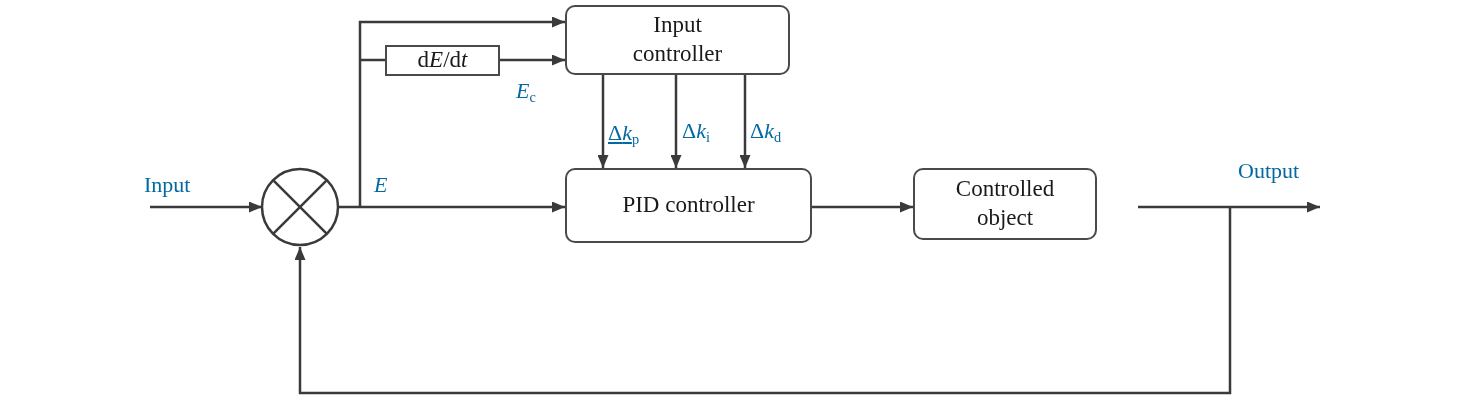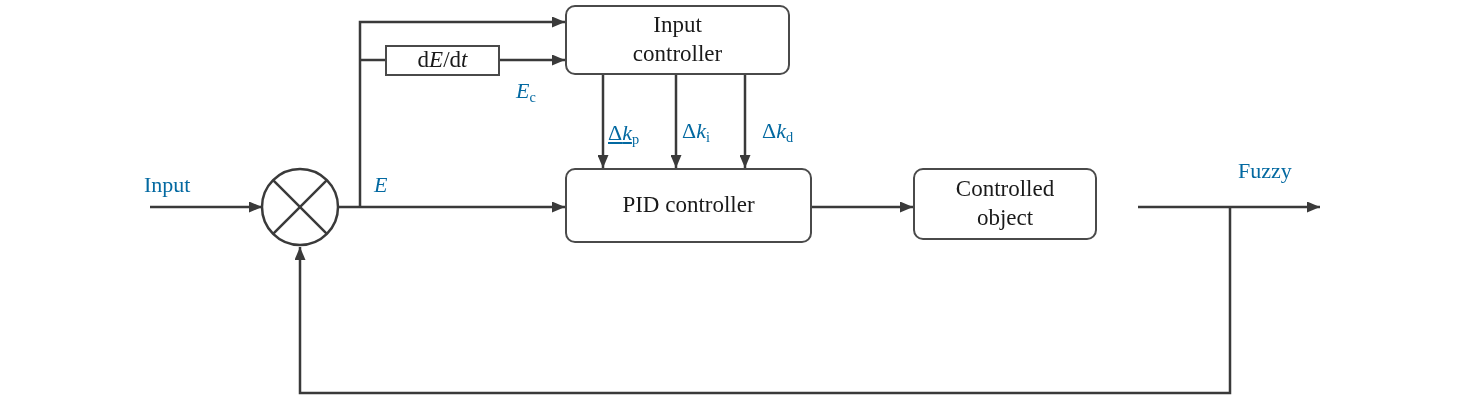--- a/index.html
+++ b/index.html
@@ -51,21 +51,21 @@
   #fuzzy-box   { left: 565px; top: 5px;   width: 225px; height: 70px; }
   #dedt-box    { left: 385px; top: 45px;  width: 115px; height: 31px; font-size: 23px; }
   #pid-box     { left: 565px; top: 168px; width: 247px; height: 75px; }
   #ctrl-box    { left: 913px; top: 168px; width: 184px; height: 72px; }
   #input-label  { left: 144px;  top: 172px; }
   #e-label      { left: 374px;  top: 172px; }
   #ec-label     { left: 516px;  top: 78px; }
   #output-label { left: 1238px; top: 158px; }
   #dkp-label    { left: 608px;  top: 120px; text-decoration: underline; }
   #dki-label    { left: 682px;  top: 118px; }
-  #dkd-label    { left: 750px;  top: 118px; margin-left: 12px; }
+  #dkd-label    { left: 750px;  top: 118px; }
 </style>
 </head>
 <body>
 
 <div id="diagram">
 
   <svg id="wires" viewBox="0 0 1466 400" xmlns="http://www.w3.org/2000/svg">
     <defs>
       <marker id="arrow" viewBox="0 0 13 11" refX="13" refY="5.5" markerWidth="13" markerHeight="11" markerUnits="userSpaceOnUse" orient="auto">
         <path d="M0,0 L13,5.5 L0,11 z" fill="#3a3a3a"></path>
@@ -138,15 +138,15 @@
   </div>
 
   <div id="dki-label" class="lbl">
     <span class="rm">Δ</span><span class="it">k</span><sub class="sm">i</sub>
   </div>
 
   <div id="dkd-label" class="lbl">
     <span class="rm">Δ</span><span class="it">k</span><sub class="sm">d</sub>
   </div>
 
-  <div id="output-label" class="lbl">Fuzzy</div>
+  <div id="output-label" class="lbl">Output</div>
 
 </div>
 
 </body></html>

